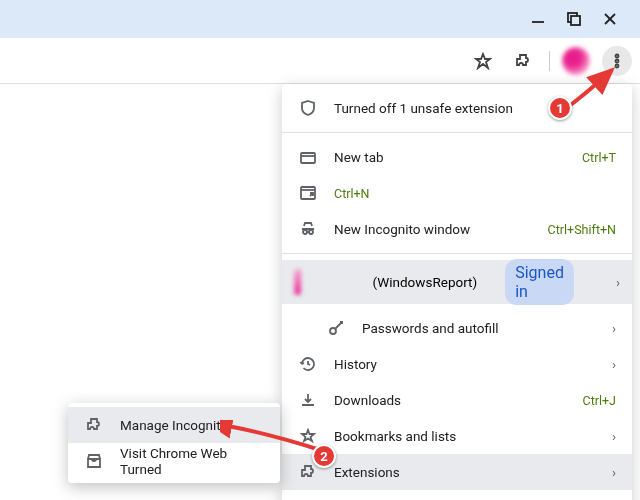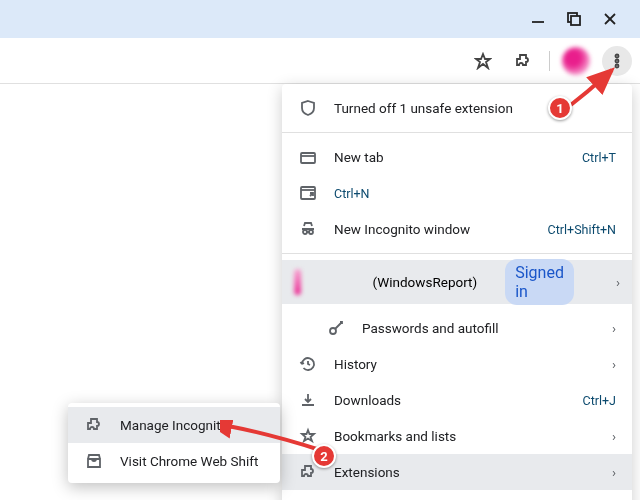--- a/index.html
+++ b/index.html
@@ -12,21 +12,21 @@
   .tbicon { width: 28px; height: 28px; display: flex; align-items: center; justify-content: center; color: #444; border-radius: 50%; }
   .divider { width: 1px; height: 20px; background: #ccc; }
   .profile { width: 28px; height: 28px; border-radius: 50%; background: radial-gradient(circle at 40% 40%, #e91e8c 30%, #f8b6da 80%); filter: blur(2px); }
   .morebtn { background: #e8e8e8; width: 30px; height: 30px; }
   
   .menu { position: absolute; right: 8px; top: 84px; width: 350px; background: #fff; box-shadow: 0 4px 16px rgba(0,0,0,.2); border-radius: 4px; padding: 6px 0; }
   .menu-item { display: flex; align-items: center; height: 36px; padding: 0 16px; font-size: 13.5px; color: #202124; position: relative; }
   .menu-item.active { background: #e8eaed; }
   .mi-icon { width: 20px; height: 20px; margin-right: 16px; display: flex; align-items: center; justify-content: center; color: #5f6368; flex-shrink: 0; }
   .mi-label { flex: 1; }
-  .mi-accel { color: #0c4a6e; font-size: 12.5px; }
+  .mi-accel { color: #4d7c0f; font-size: 12.5px; }
   .mi-arrow { color: #5f6368; margin-left: 8px; }
   .sep { height: 1px; background: #e0e0e0; margin: 6px 0; }
   
   .profile-row { height: 44px; background: #e8eaed; display: flex; align-items: center; padding: 0 12px; font-size: 13.5px; gap: 28px; }
   .profile-av { width: 26px; height: 26px; border-radius: 4px; background: linear-gradient(135deg, #f8b6da, #e91e8c); filter: blur(2px); margin-right: 16px; }
   .signed-badge { background: #c9d9f5; color: #1a56c9; padding: 4px 10px; border-radius: 12px; font-size: 16px; margin-right: 6px; }
   
   .submenu { position: absolute; left: 68px; top: 403px; width: 212px; background: #fff; box-shadow: 0 4px 16px rgba(0,0,0,.25); border-radius: 4px; padding: 4px 0; }
   .submenu .menu-item { height: 36px; }
   .submenu .menu-item.active { background: #e8eaed; }
@@ -196,21 +196,21 @@
         </svg>
       </span>
     <span class="mi-label">Manage Incognito</span>
   </div>
   <div class="menu-item hoverable">
     <span class="mi-icon">
         <svg class="icon">
           <path d="M3 7l1-4h10l1 4M3 7h12v8H3zM7 7a2 2 0 0 0 4 0"></path>
         </svg>
       </span>
-    <span class="mi-label">Visit Chrome Web Shift</span>
+    <span class="mi-label">Visit Chrome Web Turned</span>
   </div>
 </div>
 
 <svg class="annot" style="left:548px; top:64px; width:78px; height:56px;">
   <defs>
       <marker id="ah1" markerWidth="8" markerHeight="8" refX="6" refY="3" orient="auto">
         <path d="M0,0 L7,3 L0,6 z" fill="#e53935"></path>
       </marker>
     </defs>
   <path d="M14 48 Q 40 28 64 6" stroke="#e53935" stroke-width="4" fill="none" marker-end="url(#ah1)"></path>

